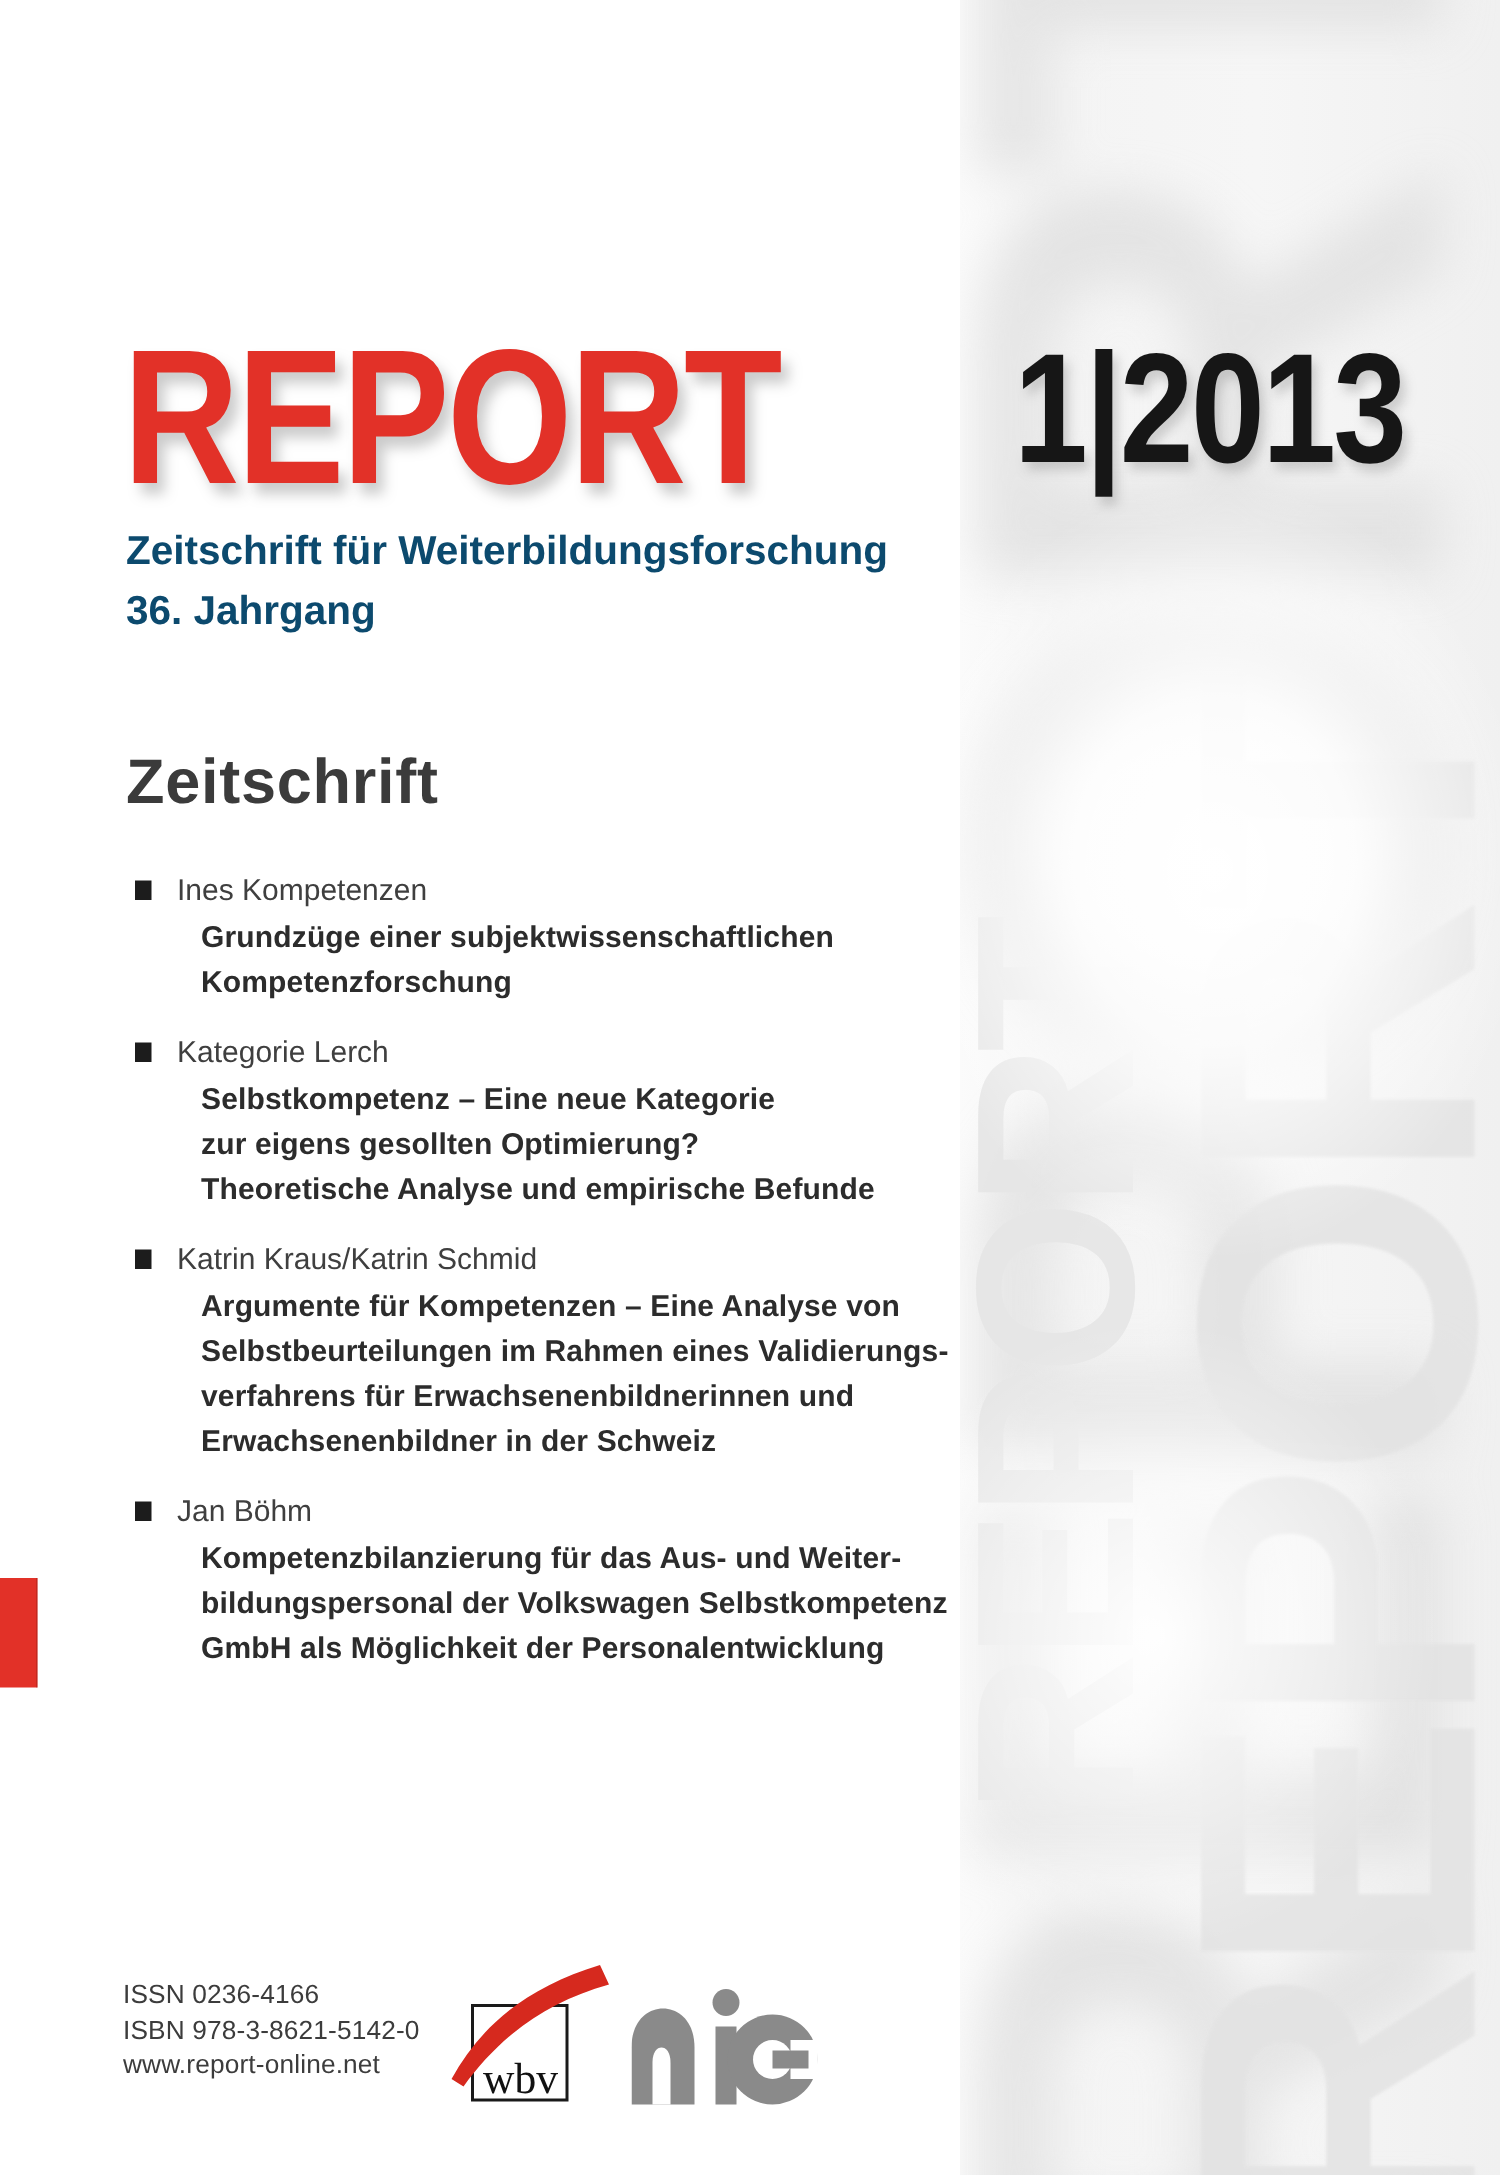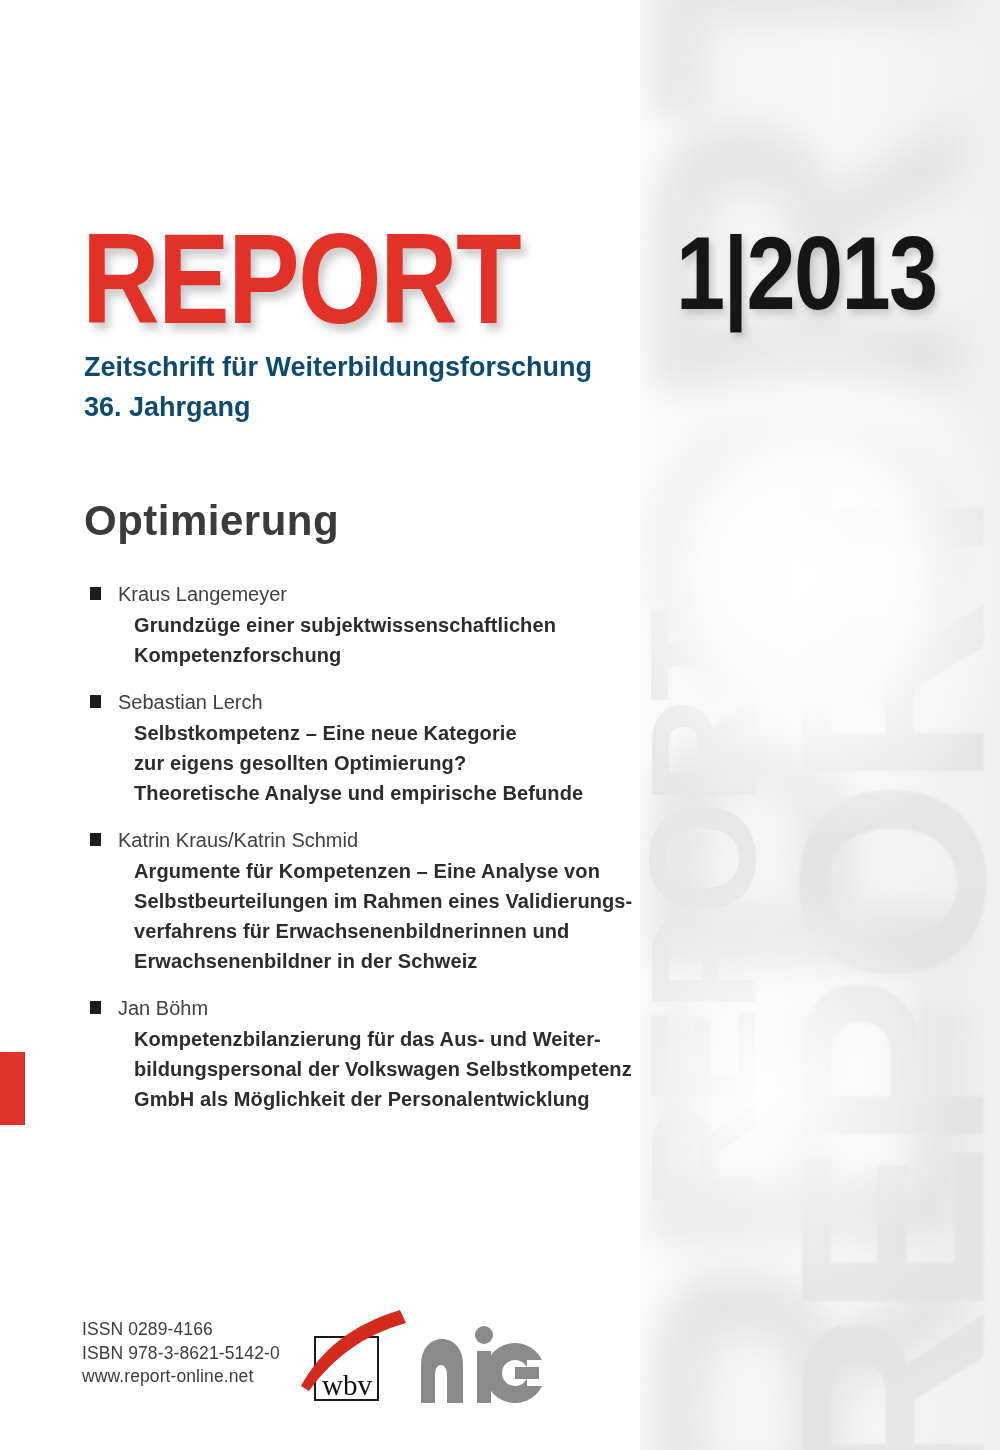--- a/index.html
+++ b/index.html
@@ -99,37 +99,37 @@
     <div class="band-glow"></div>
     <div class="band-glow2"></div>
   </div>
 
   <h1 class="masthead">REPORT</h1>
   <div class="issue">1|2013</div>
 
   <div class="subtitle">Zeitschrift für Weiterbildungsforschung
 36. Jahrgang</div>
 
-  <h2 class="theme">Optimierung</h2>
+  <h2 class="theme">Zeitschrift</h2>
 
   <div class="articles">
 
     <div class="article">
       <div class="author-row">
         <span class="bullet"></span>
-        <span class="authors">Kraus Langemeyer</span>
+        <span class="authors">Ines Kompetenzen</span>
       </div>
       <div class="article-title">Grundzüge einer subjektwissenschaftlichen
 Kompetenzforschung</div>
     </div>
 
     <div class="article">
       <div class="author-row">
         <span class="bullet"></span>
-        <span class="authors">Sebastian Lerch</span>
+        <span class="authors">Kategorie Lerch</span>
       </div>
       <div class="article-title">Selbstkompetenz – Eine neue Kategorie
 zur eigens gesollten Optimierung?
 Theoretische Analyse und empirische Befunde</div>
     </div>
 
     <div class="article">
       <div class="author-row">
         <span class="bullet"></span>
         <span class="authors">Katrin Kraus/Katrin Schmid</span>
@@ -148,21 +148,21 @@
       <div class="article-title">Kompetenzbilanzierung für das Aus- und Weiter-
 bildungspersonal der Volkswagen Selbstkompetenz
 GmbH als Möglichkeit der Personalentwicklung</div>
     </div>
 
   </div>
 
   <div class="accent-bar"></div>
 
   <div class="footer-info">
-    <div>ISSN 0289-4166</div>
+    <div>ISSN 0236-4166</div>
     <div>ISBN 978-3-8621-5142-0</div>
     <div>www.report-online.net</div>
   </div>
 
   <svg class="logo-wbv" width="118" height="128" viewBox="0 0 118 128" xmlns="http://www.w3.org/2000/svg">
     <rect x="18" y="45" width="63" height="63" fill="#ffffff" stroke="#1a1a1a" stroke-width="2"></rect>
     <text x="50" y="103" text-anchor="middle" font-family="Liberation Serif, serif" font-size="29" fill="#111111">wbv</text>
     <path d="M4,94 C24,58 54,33 103,18 L109,31 C66,43 36,66 12,99 Z" fill="#d6291e"></path>
   </svg>
 

